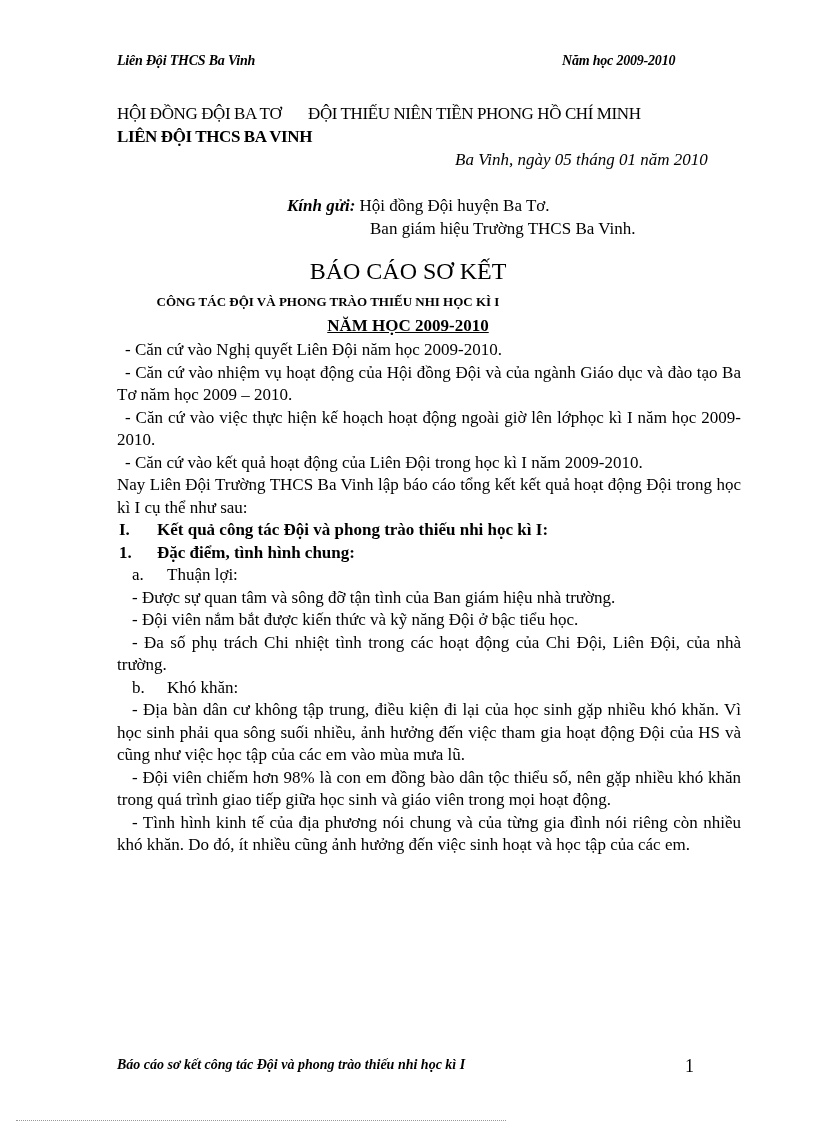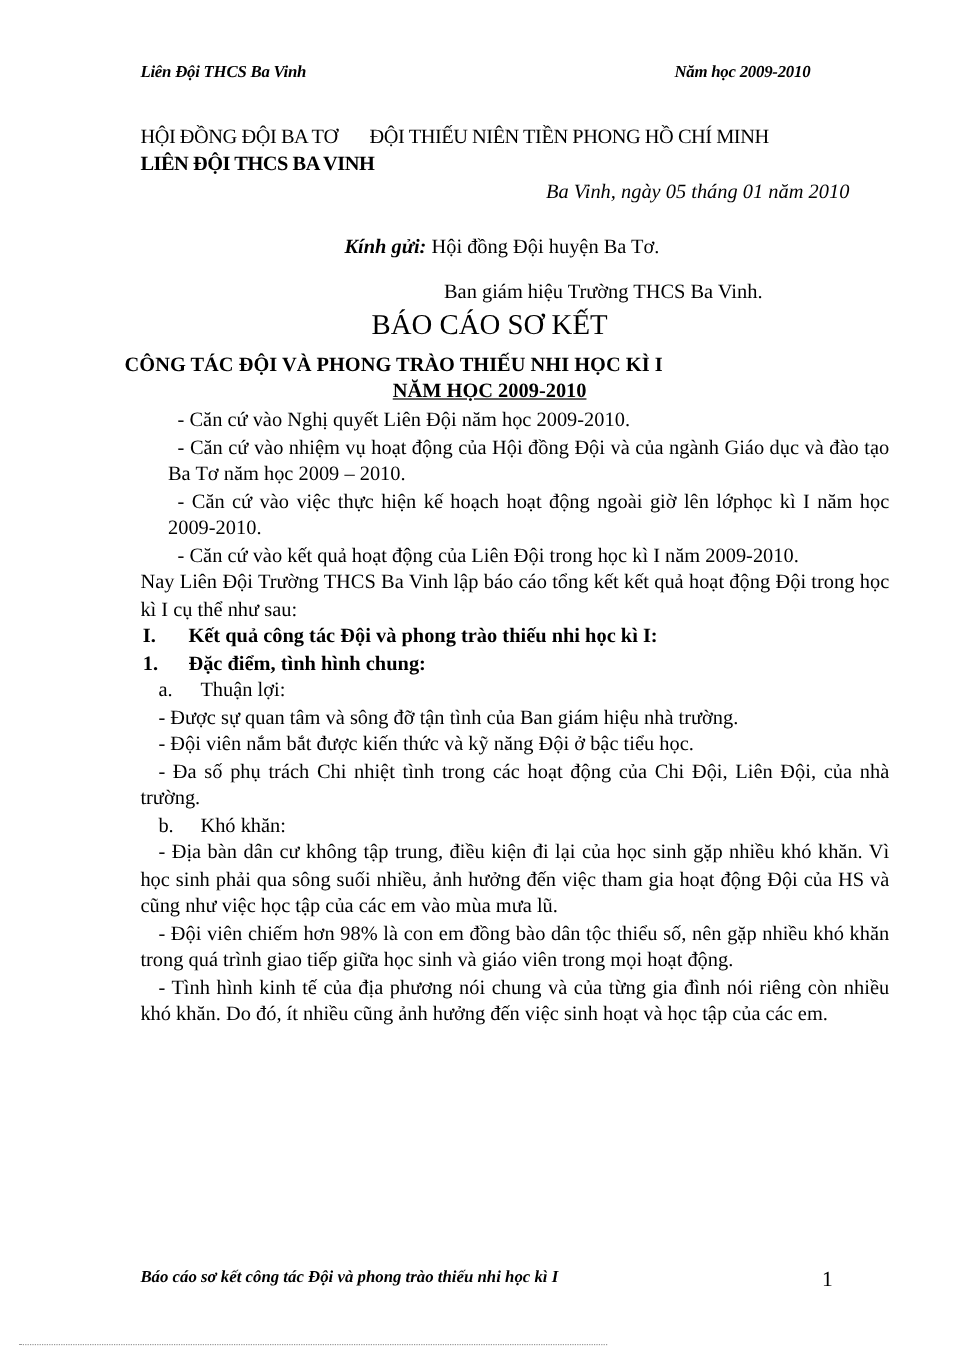--- a/index.html
+++ b/index.html
@@ -6,27 +6,27 @@
     body { width: 816px; height: 1123px; position: relative; overflow: hidden;
       font-family: "Liberation Serif", "DejaVu Serif", serif; color: #000; }
     .abs { position: absolute; }
     .hdr { font-style: italic; font-weight: bold; font-size: 14px; letter-spacing: -0.2px; }
     .org { font-size: 17px; letter-spacing: -0.4px; white-space: nowrap; }
     .orgb { font-weight: bold; }
     .date { font-style: italic; font-size: 17px; white-space: nowrap; }
     .recip { font-size: 17px; white-space: nowrap; }
     .recip b { font-style: italic; }
     .title1 { font-size: 24px; width: 816px; text-align: center; left: 0; }
-    .title2 { font-size: 17px; font-weight: bold; width: 656px; text-align: center; left: 0; }
+    .title2 { font-size: 13px; font-weight: bold; width: 656px; text-align: center; left: 0; }
     .title3 { font-size: 17px; font-weight: bold; width: 816px; text-align: center; left: 0; }
     .title3 span { text-decoration: underline; }
     .body { left: 117px; width: 624px; font-size: 17px; line-height: 22.5px; text-align: justify; }
     .p { margin: 0; }
     .ind { text-indent: 15px; }
-    .ind2 { text-indent: 8px; margin-left: 23px; }
+    .ind2 { text-indent: 8px; }
     .head1, .head2 { font-weight: bold; display: flex; }
     .head1 .num, .head2 .num { width: 38px; padding-left: 2px; }
     .sub { display: flex; }
     .sub .num { width: 35px; padding-left: 15px; }
     .foot { font-style: italic; font-weight: bold; font-size: 14px; }
     .pgnum { font-size: 18px; }
     .dots { left: 16px; top: 1120px; width: 490px; border-bottom: 1px dotted #999; }
   </style>
 </head>
 <body>
@@ -36,21 +36,21 @@
 
 <div class="abs org" style="left:117px; top:104px;">HỘI ĐỒNG ĐỘI BA TƠ</div>
 <div class="abs org" style="left:308px; top:104px;">ĐỘI THIẾU NIÊN  TIỀN PHONG HỒ CHÍ MINH</div>
 <div class="abs org orgb" style="left:117px; top:127px;">LIÊN ĐỘI THCS BA VINH</div>
 <div class="abs date" style="left:455px; top:150px;">Ba Vinh,  ngày 05 tháng 01 năm 2010</div>
 
 <div class="abs recip" style="left:287px; top:196px;">
   <b>Kính gửi:</b>
   <span>Hội đồng Đội huyện Ba Tơ.</span>
 </div>
-<div class="abs recip" style="left:370px; top:233px;text-align:right;">Ban giám hiệu Trường THCS Ba Vinh.</div>
+<div class="abs recip" style="left:370px; top:219px;text-align:right;">Ban giám hiệu Trường THCS Ba Vinh.</div>
 
 <div class="abs title1" style="top:258px;">BÁO CÁO SƠ KẾT</div>
 <div class="abs title2" style="top:294px;"><span>CÔNG TÁC ĐỘI VÀ PHONG TRÀO THIẾU NHI HỌC KÌ I</span></div>
 <div class="abs title3" style="top:316px;"><span>NĂM HỌC 2009-2010</span></div>
 
 <div class="abs body" style="top:339px;">
   <p class="p ind2">- Căn cứ vào Nghị  quyết Liên Đội năm học 2009-2010.</p>
   <p class="p ind2">- Căn cứ vào nhiệm  vụ hoạt động của Hội đồng Đội và của ngành Giáo dục và đào tạo Ba Tơ năm học 2009 – 2010.</p>
   <p class="p ind2">- Căn cứ vào việc thực hiện kế hoạch hoạt động ngoài giờ lên lớphọc kì I năm học 2009-2010.</p>
   <p class="p ind2">- Căn cứ vào kết quả hoạt động của Liên Đội trong học kì I năm 2009-2010.</p>

